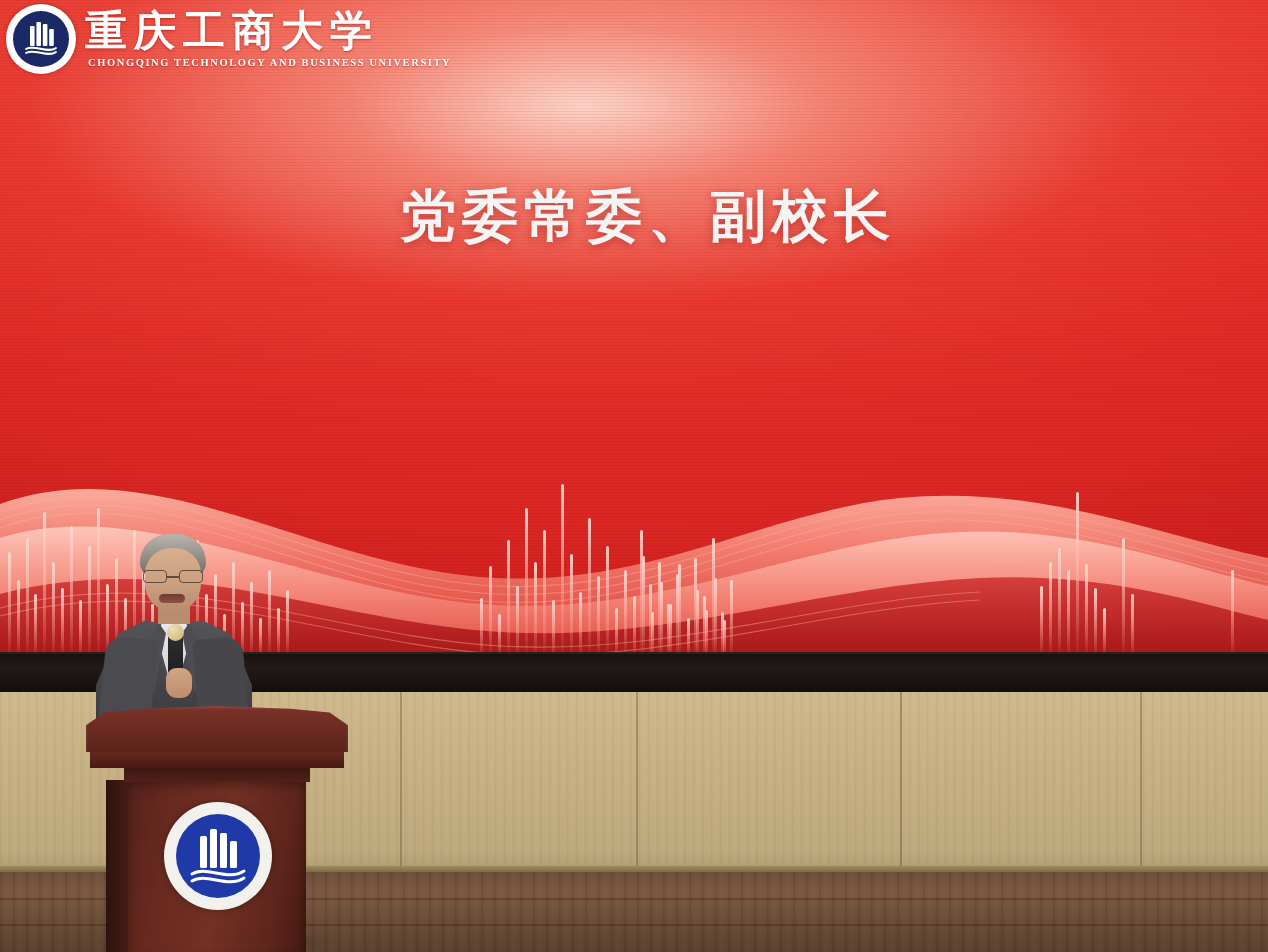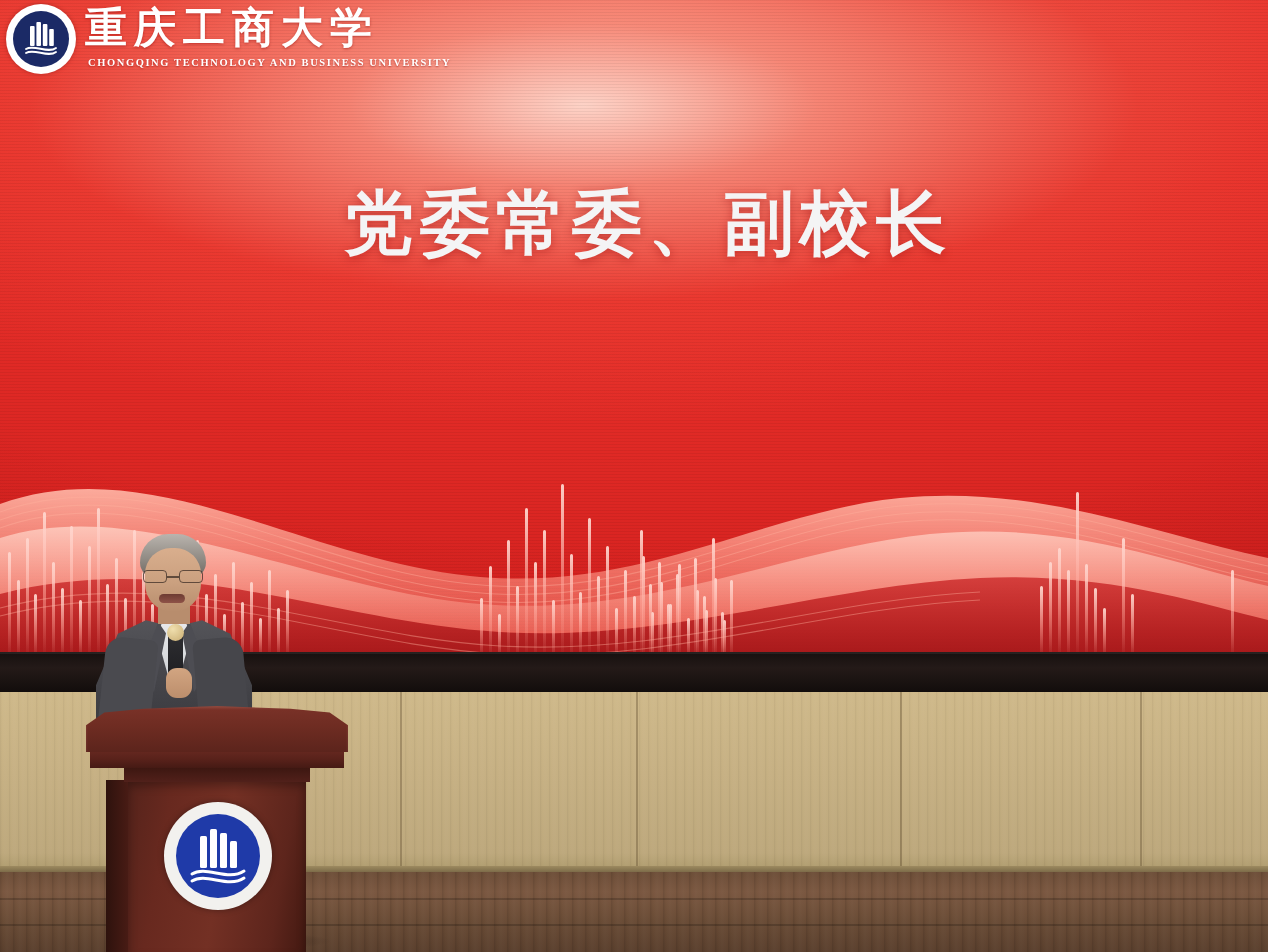--- a/index.html
+++ b/index.html
@@ -45,34 +45,34 @@
   .led-vignette{position:absolute;inset:0;
     background:radial-gradient(125% 100% at 50% 30%, rgba(0,0,0,0) 52%, rgba(120,8,8,.30) 100%);}
 
   
   .brand{position:absolute;left:6px;top:4px;display:flex;align-items:center;gap:9px;z-index:8;}
   .brand-seal{position:relative;width:70px;height:70px;border-radius:50%;
     background:#ffffff;display:flex;align-items:center;justify-content:center;
     box-shadow:0 0 4px rgba(90,0,0,.35);}
   .brand-seal-inner{position:absolute;inset:7px;border-radius:50%;background:#1b2a66;}
   .brand-text{display:flex;flex-direction:column;line-height:1;}
-  .brand-cn{font-family:Liberation Mono, monospace;font-weight:700;
+  .brand-cn{font-family:Liberation Sans, sans-serif;font-weight:700;
     font-size:42px;color:#fff;letter-spacing:7px;text-shadow:0 1px 3px rgba(130,0,0,.45);}
   .brand-en{font-family:"Liberation Serif","DejaVu Serif",serif;font-weight:700;
     font-size:10.5px;color:#fff;letter-spacing:1.6px;margin-top:6px;padding-left:3px;
     text-shadow:0 1px 2px rgba(130,0,0,.5);}
 
   
   .headline{position:absolute;left:0;right:0;top:186px;text-align:center;z-index:7;}
   .headline div{
     color:#f4f4f5;font-weight:700;letter-spacing:6px;
     font-family:"DejaVu Sans","Liberation Sans",sans-serif;
     text-shadow:0 2px 10px rgba(150,10,10,.45);
   }
-  .hl-1{font-size:70px;line-height:1.06;padding-left:28px;}
+  .hl-1{font-size:56px;line-height:1.06;padding-left:28px;}
   .hl-2{font-size:82px;line-height:1.06;margin-top:38px;}
 
   
   .deco{position:absolute;left:0;right:0;bottom:0;height:250px;overflow:hidden;z-index:3;}
   .deco svg{position:absolute;left:0;bottom:0;width:100%;height:100%;}
   .eq{position:absolute;left:0;right:0;bottom:0;height:250px;z-index:4;}
   .eq i{position:absolute;bottom:0;width:3px;display:block;
     background:linear-gradient(180deg, rgba(255,214,206,.95) 0%, rgba(255,170,158,.55) 55%, rgba(255,150,140,0) 100%);
     border-radius:2px;}
 

